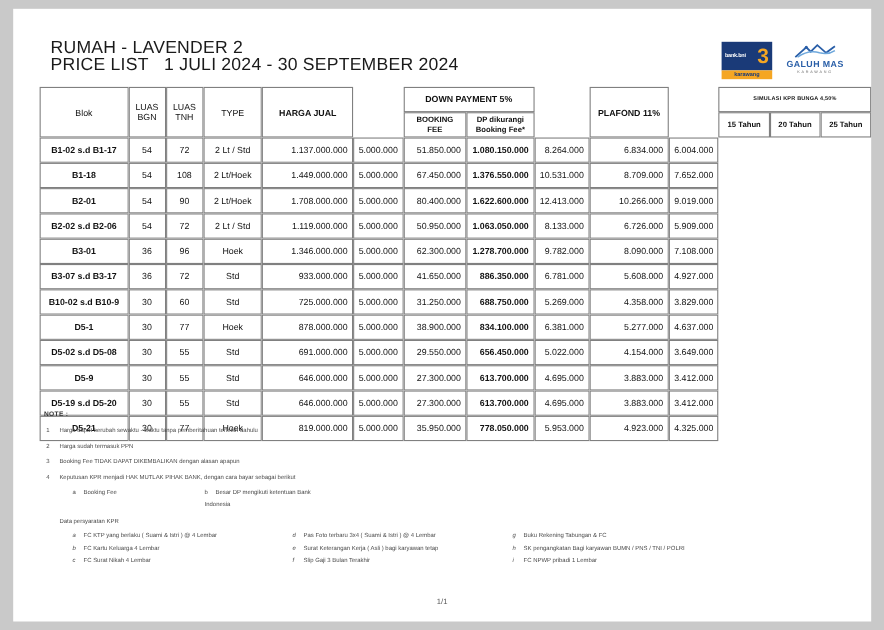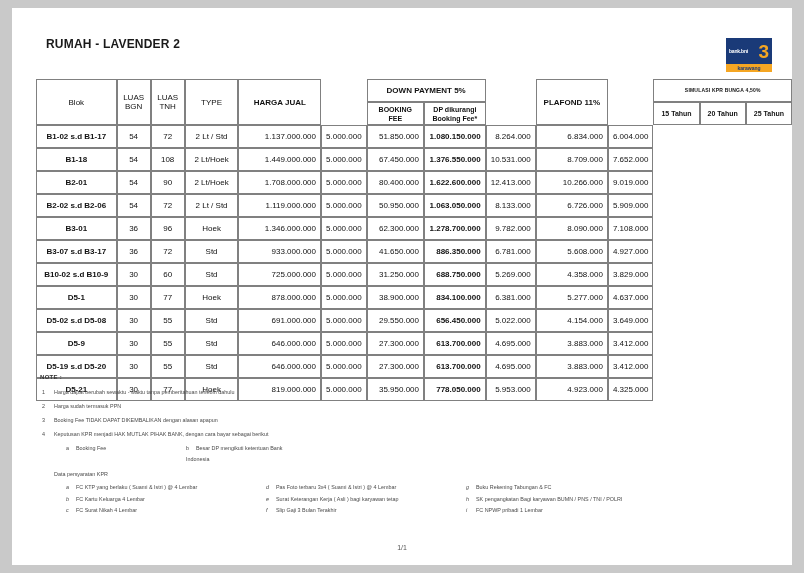--- a/index.html
+++ b/index.html
@@ -28,22 +28,22 @@
     top: 28px;
     width: 740px;
     height: 44px;
   }
   .title-block {
     position: absolute;
     left: 10px;
     top: 0;
   }
   .title-line {
-    font-size: 12px;
-    font-weight: bold;
+    font-size: 16px;
+    font-weight: normal;
     color: #1a1a1a;
     letter-spacing: 0.2px;
     line-height: 16px;
     white-space: nowrap;
   }
   .title-line .gap {
     display: inline-block;
     width: 14px;
   }
   .logos {
@@ -235,28 +235,40 @@
   }
 </style>
 </head>
 <body>
 
 <div class="page">
 
   <div class="header">
     <div class="title-block">
       <div class="title-line">RUMAH - LAVENDER 2</div>
+      <div class="title-line">
+        <span>PRICE LIST</span><span class="gap"></span><span>1 JULI 2024  - 30 SEPTEMBER 2024</span>
+      </div>
     </div>
     <div class="logos">
       <div class="logo-bni">
         <div class="logo-bni-top">
           <span class="logo-bni-word">bank.bni</span>
           <span class="logo-bni-num">3</span>
         </div>
         <div class="logo-bni-bot">karawang</div>
+      </div>
+      <div class="logo-galuh">
+        <svg width="40" height="15" viewBox="0 0 40 15">
+          <path d="M2 13 L12 4 L16 8 L22 2 L30 9 L38 3" stroke="#2a5fa8" stroke-width="1.6" fill="none"></path>
+          <path d="M4 13 Q14 6 24 9 Q32 11 38 7" stroke="#6fa8dc" stroke-width="1.4" fill="none"></path>
+          <circle cx="12" cy="4" r="1.4" fill="#2a5fa8"></circle>
+        </svg>
+        <div class="logo-galuh-name">GALUH MAS</div>
+        <div class="logo-galuh-sub">KARAWANG</div>
       </div>
     </div>
   </div>
 
   <table class="price">
     <colgroup>
       <col style="width:114px">
         <col style="width:36px">
         <col style="width:36px">
         <col style="width:64px">

